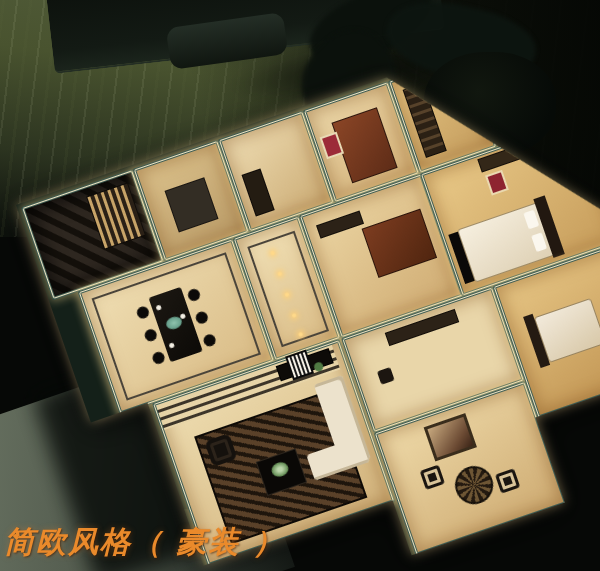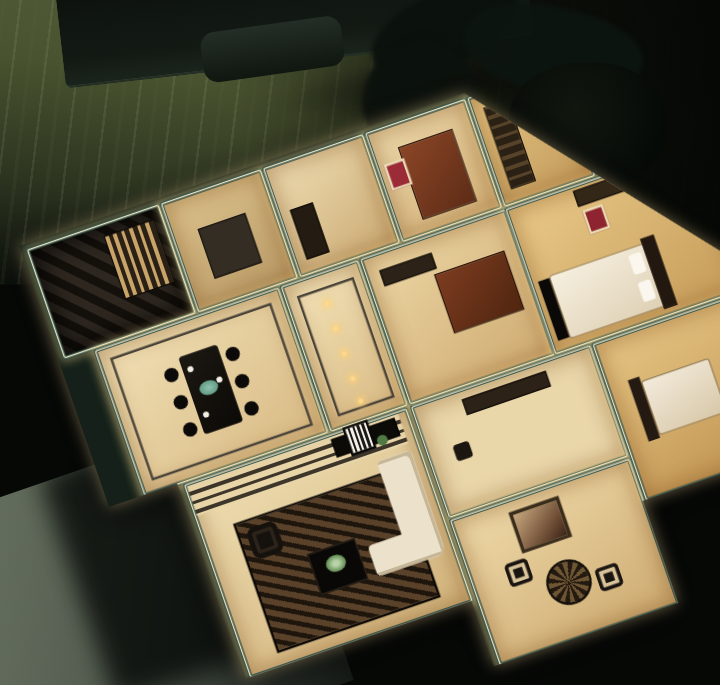--- a/index.html
+++ b/index.html
@@ -198,14 +198,15 @@
 
       <div class="room" style="left:424px;top:232px;width:132px;height:134px;background:linear-gradient(160deg,#e6c584,#bf9250);">
 
         <div class="f" style="left:26px;top:40px;width:58px;height:46px;background:linear-gradient(160deg,#f2eadb,#d8c8a8);border-radius:3px;border:1px solid #97835f;"></div>
         <div class="f" style="left:16px;top:36px;width:10px;height:54px;background:#241a12;"></div>
       </div>
 
     </div>
   </div>
 
+  <div class="caption">简欧风格（ 豪装 ）</div>
 
 </div>
 
 </body></html>

